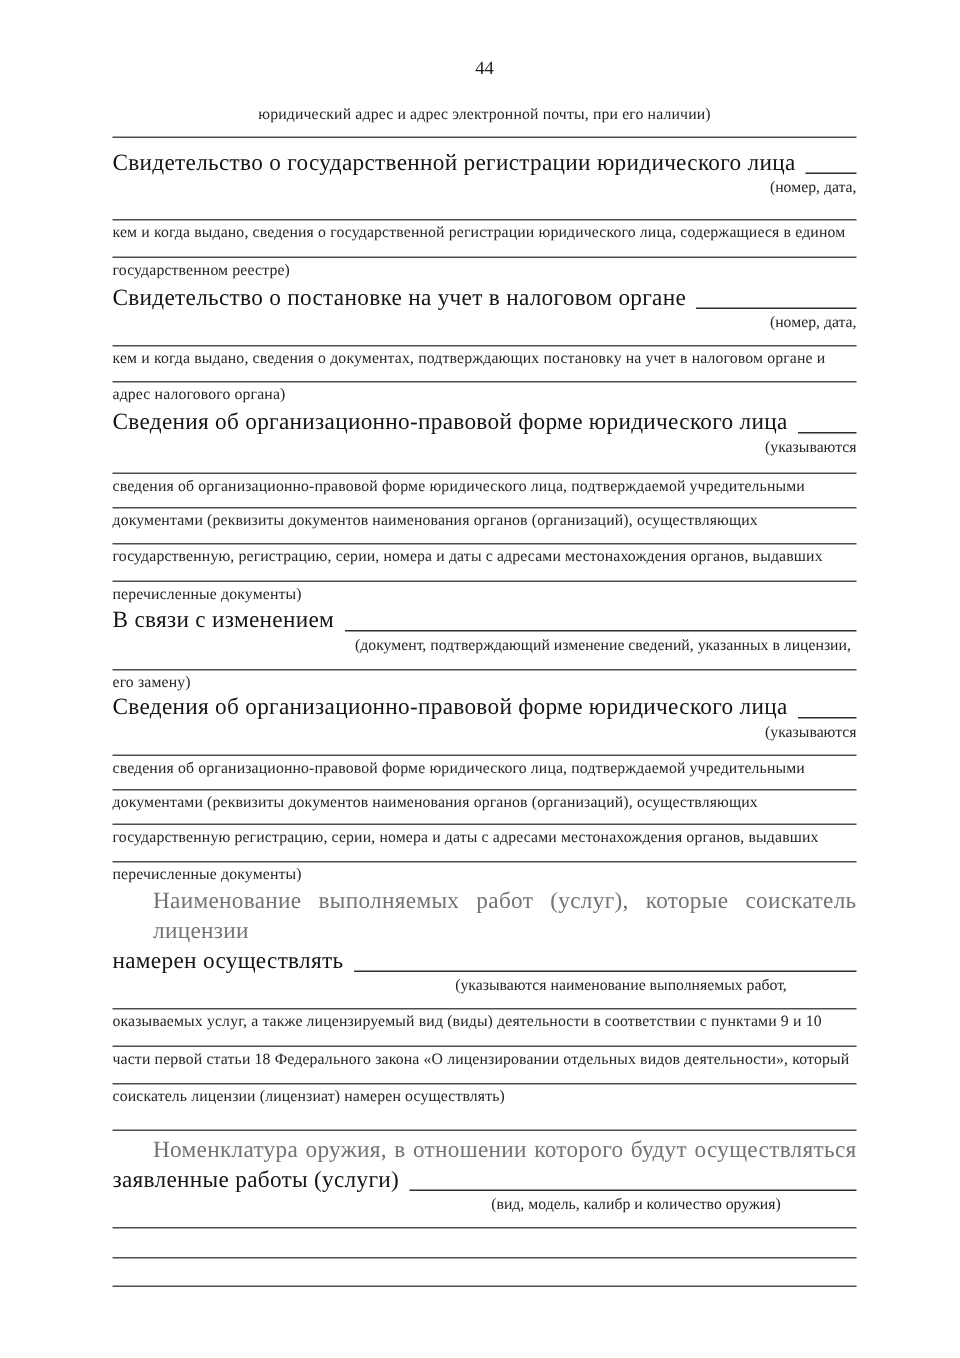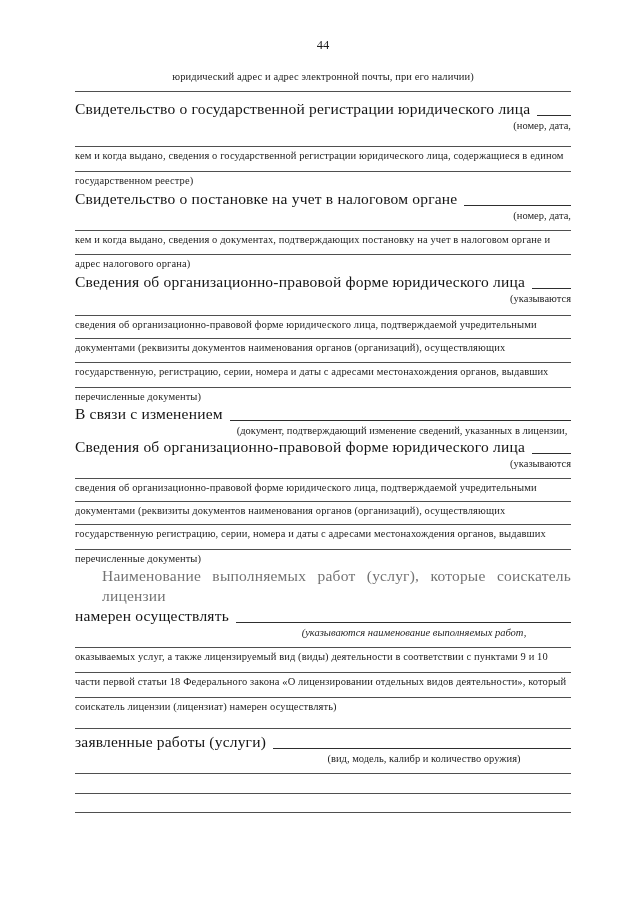--- a/index.html
+++ b/index.html
@@ -27,21 +27,21 @@
   .heading-row { display:flex; font-size:15.5px; line-height:20px; letter-spacing:0.2px; color:#141414; }
   .hlabel { white-space:nowrap; }
   .hfill { flex:1 1 auto; border-bottom:1px solid #2e2e2e; margin:0 0 3px 7px; min-width:10px; }
 
   .jline { font-size:15.5px; line-height:20px; letter-spacing:0.2px; color:#737373;
            text-align:justify; text-align-last:justify;margin-left:27px; }
 
   .hint-right { font-size:10.5px; line-height:13px; text-align:right; color:#242424; }
   .hint-off { font-size:10.5px; line-height:13px; text-align:center; color:#242424; }
   .off-s4 { margin-left:158px; width:338px; }
-  .off-s6 { margin-left:182px; width:314px;font-style:italic; }
+  .off-s6 { margin-left:182px; width:314px; }
   .off-s7 { margin-left:202px; width:294px; }
 
   .mt0{margin-top:0} .mt1{margin-top:1px} .mt2{margin-top:2px} .mt3{margin-top:3px}
   .mt7{margin-top:7px} .mt8{margin-top:8px} .mt9{margin-top:9px} .mt10{margin-top:10px}
   .mt14{margin-top:14px} .mt15{margin-top:15px} .mt18{margin-top:18px} .mt19{margin-top:19px}
 </style>
 </head>
 <body>
 
 <div class="page">
@@ -92,20 +92,23 @@
     </div>
     <div class="cont mt9">
       <div class="smallcap">перечисленные документы)</div>
     </div>
 
     <div class="heading-row mt1">
       <span class="hlabel">В связи с изменением</span>
       <span class="hfill"></span>
     </div>
     <div class="hint-off off-s4">(документ, подтверждающий изменение сведений, указанных в лицензии,</div>
+    <div class="cont mt9">
+      <div class="smallcap">его замену)</div>
+    </div>
 
     <div class="heading-row mt0">
       <span class="hlabel">Сведения об организационно-правовой форме юридического лица</span>
       <span class="hfill"></span>
     </div>
     <div class="hint-right">(указываются</div>
     <div class="cont mt8">
       <div class="smallcap">сведения об организационно-правовой форме юридического лица, подтверждаемой учредительными</div>
     </div>
     <div class="cont mt7">
@@ -132,20 +135,21 @@
     <div class="cont mt9">
       <div class="smallcap">части первой статьи 18 Федерального закона «О лицензировании отдельных видов деятельности», который</div>
     </div>
     <div class="cont mt9">
       <div class="smallcap">соискатель лицензии (лицензиат) намерен осуществлять)</div>
     </div>
 
     <div class="rule mt15"></div>
 
     <div class="mt3">
+      <div class="jline">Номенклатура оружия, в отношении которого будут осуществляться</div>
       <div class="heading-row">
         <span class="hlabel">заявленные работы (услуги)</span>
         <span class="hfill"></span>
       </div>
     </div>
     <div class="hint-off off-s7">(вид, модель, калибр и количество оружия)</div>
 
     <div class="rule mt8"></div>
     <div class="rule mt19"></div>
     <div class="rule mt18"></div>

